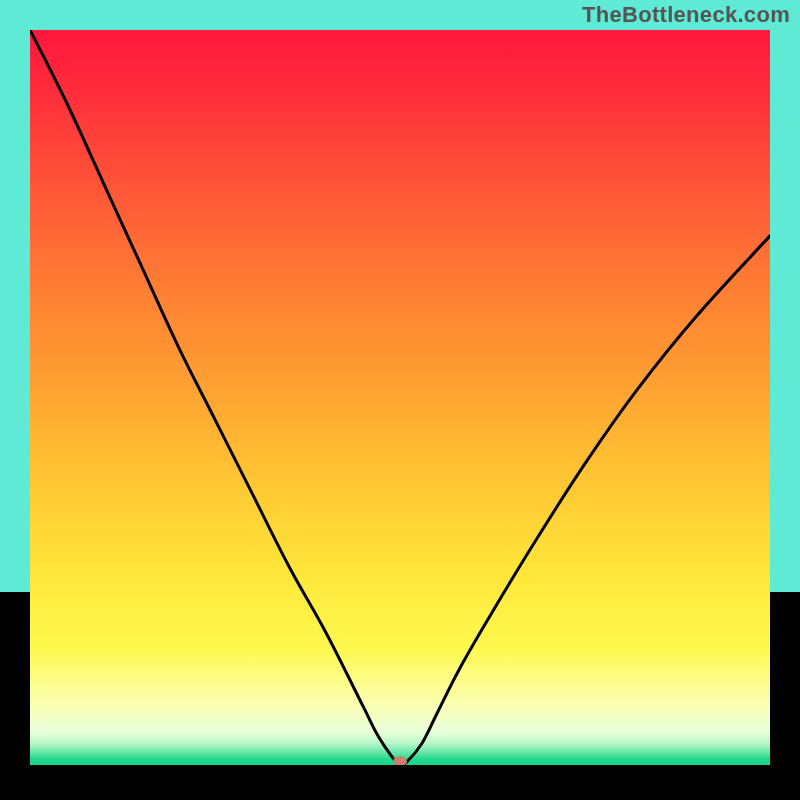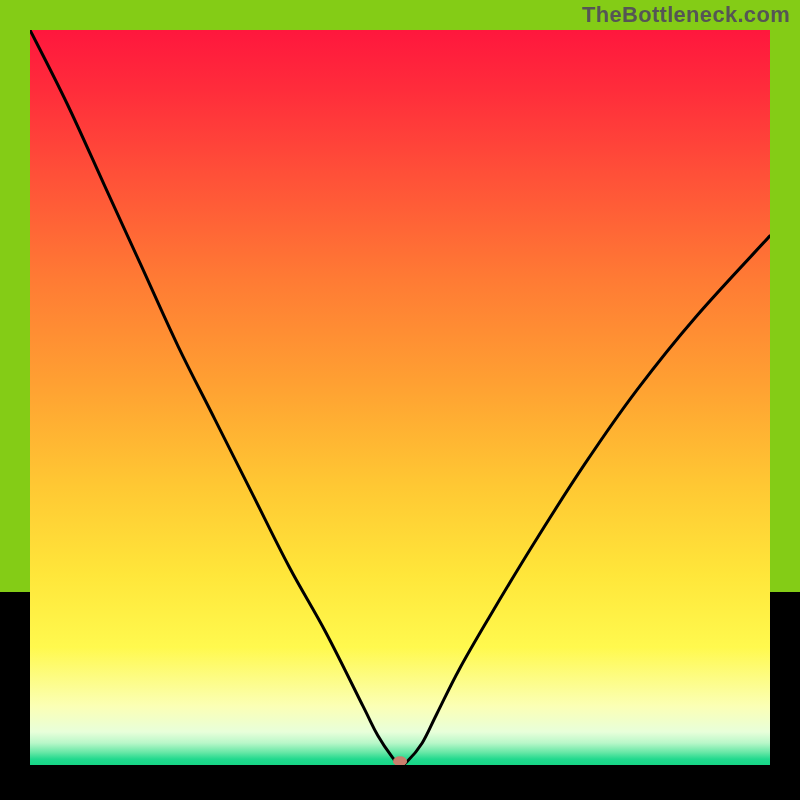--- a/index.html
+++ b/index.html
@@ -8,21 +8,21 @@
     width: 800px;
     height: 800px;
     background: #000;
     font-family: Arial, Helvetica, sans-serif;
     overflow: hidden;
   }
   .frame {
     position: relative;
     width: 800px;
     height: 592px;
-    background: #84cc16;
+    background: #5eead4;
   }
   .attribution {
     position: absolute;
     top: 2px;
     right: 10px;
     color: #555;
     font-size: 22px;
     font-weight: 600;
     letter-spacing: 0.3px;
     z-index: 5;

